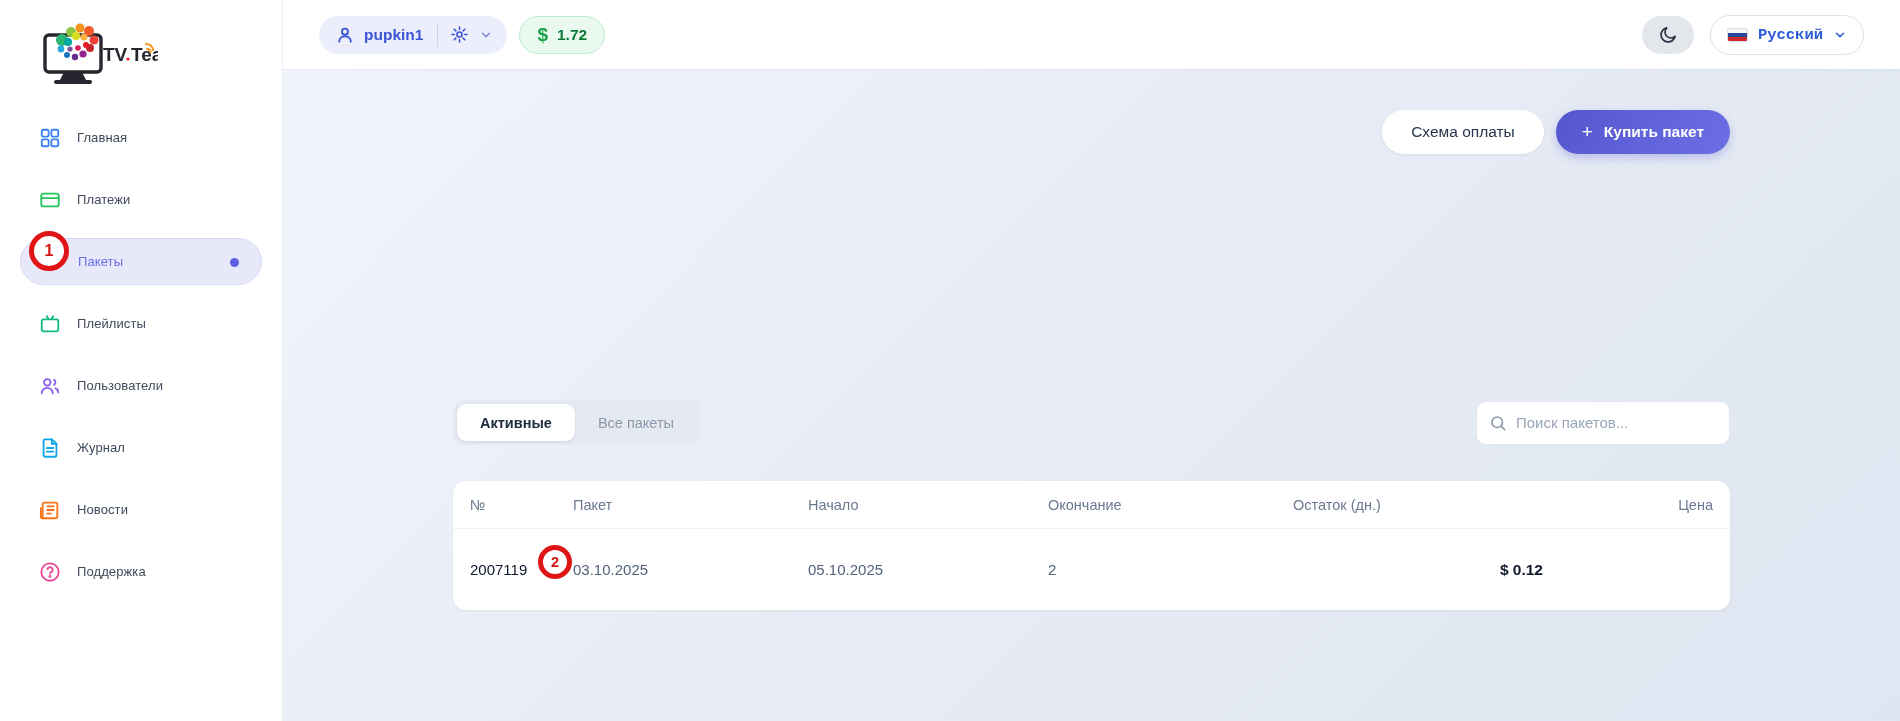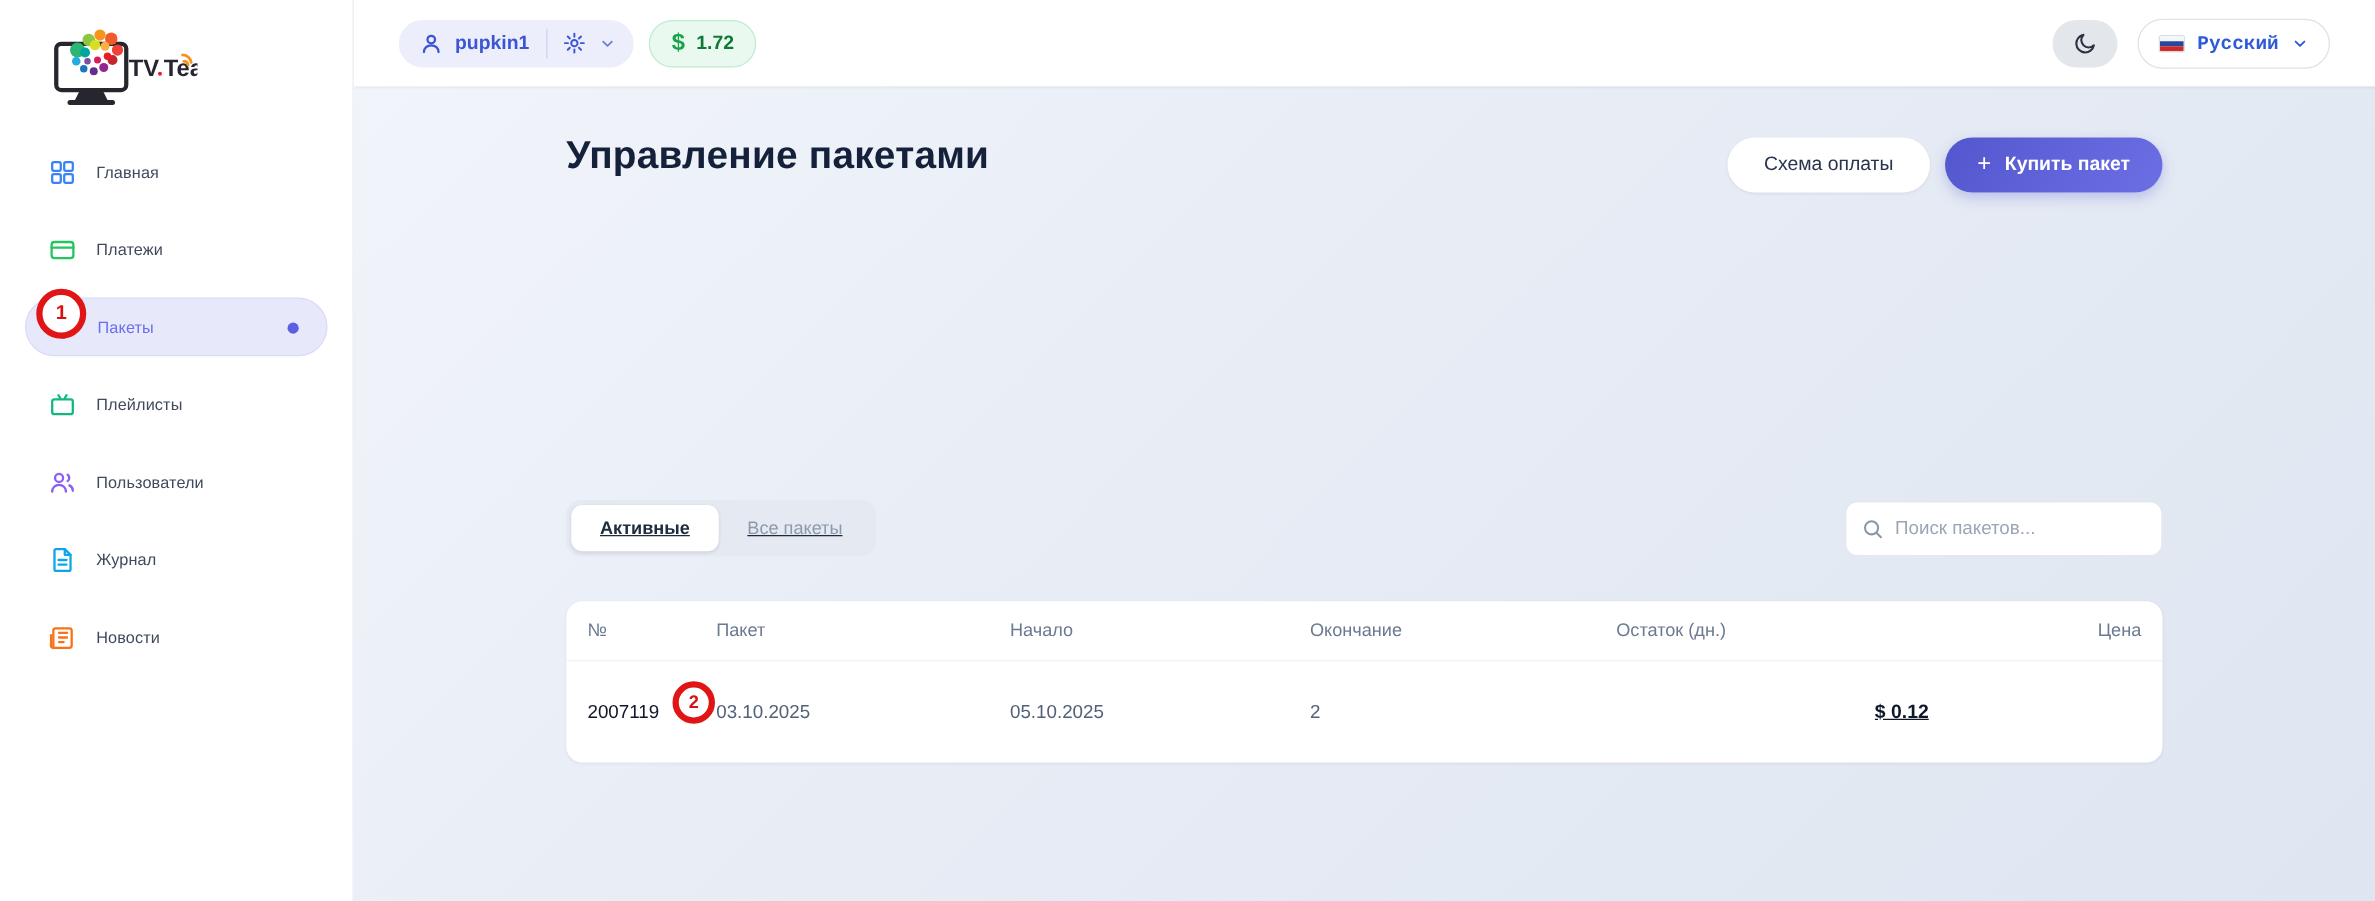--- a/index.html
+++ b/index.html
@@ -43,38 +43,38 @@
 
   .page-head { display:flex; align-items:flex-start; justify-content:space-between; margin-top:37px; }
   .page-title { font-size:31px; font-weight:bold; color:#15213b; letter-spacing:.2px; }
   .page-subtitle { font-size:16.5px; color:#64748b; margin-top:9px; }
   .head-actions { display:flex; align-items:center; margin-top:4px; }
   .btn-scheme { height:44px; padding:0 29px; border:none; border-radius:22px; background:#fff; color:#27344b; font-size:15.5px; font-family:inherit; cursor:pointer; box-shadow:0 1px 3px rgba(15,23,42,.07); }
   .btn-buy { height:44px; padding:0 26px; margin-left:12px; border:none; border-radius:22px; background:linear-gradient(120deg,#5356cd 0%,#6c6fe4 100%); color:#fff; font-size:15.5px; font-weight:bold; font-family:inherit; cursor:pointer; display:flex; align-items:center; box-shadow:0 4px 10px rgba(85,88,210,.3); }
   .btn-buy .plus { font-size:19px; font-weight:normal; margin-right:11px; }
 
   .toolbar { display:flex; align-items:center; justify-content:space-between; margin-top:246px; }
-  .tabs { background:#e4e9f2; border-radius:12px; padding:4px; display:flex; align-items:center; height:45px;text-decoration:underline; }
+  .tabs { background:#e4e9f2; border-radius:12px; padding:4px; display:flex; align-items:center; height:45px; }
   .tab { height:37px; display:flex; align-items:center; padding:0 23px; border-radius:9px; font-size:14.5px; cursor:pointer; color:#8d99ab; }
   .tab.active { background:#fff; color:#212c40; font-weight:bold; box-shadow:0 1px 3px rgba(15,23,42,.1); }
   .search-box { width:254px; height:44px; background:#fff; border:1px solid #e3e8f0; border-radius:10px; display:flex; align-items:center; padding:0 12px; }
   .search-box input { border:none; outline:none; flex:1; margin-left:9px; font-size:15px; font-family:inherit; color:#334155; background:transparent; }
   .search-box input::placeholder { color:#9aa6b7; }
 
   .table-card { margin-top:36px; background:#fff; border-radius:13px; box-shadow:0 1px 3px rgba(15,23,42,.05); overflow:hidden; }
   .tgrid { display:grid; grid-template-columns:103px 235px 240px 245px 250px 1fr; padding:0 17px; align-items:center; }
   .thead { height:48px; border-bottom:1px solid #eef1f6; }
   .th { font-size:14.5px; color:#6b7word:#6b7a90; color:#6b7a90; }
   .th:last-child, .td-price { text-align:right; }
   .trow { height:81px; }
   .td { font-size:15px; color:#53627a; }
   .td-num { color:#0f172a; }
   .pkg-name { font-size:15.5px; font-weight:bold; color:#1b2740; }
   .status-badge { display:inline-block; margin-top:7px; background:#e7f8ee; color:#18a34b; font-size:13px; padding:4px 12px; border-radius:9px; }
-  .td-price { font-size:15.5px; font-weight:bold; color:#0f172a;text-decoration:underline; }
+  .td-price { font-size:15.5px; font-weight:bold; color:#0f172a; }
 
   
   .anno { position:absolute; border:5px solid #e01616; background:#fff; border-radius:50%; display:flex; align-items:center; justify-content:center; color:#d31414; font-weight:bold; z-index:50; }
   .anno-1 { left:29px; top:231px; width:40px; height:40px; font-size:16px; }
   .anno-2 { left:538px; top:545px; width:34px; height:34px; font-size:14.5px; }
 </style>
 </head>
 <body>
 
 <div class="app">
@@ -189,20 +189,30 @@
         <span class="ni-icon">
           <svg width="22" height="22" viewBox="0 0 24 24" fill="none" stroke="#f97316" stroke-width="2" stroke-linecap="round" stroke-linejoin="round">
               <path d="M4 21V6a2 2 0 0 1 2-2h12a2 2 0 0 1 2 2v13a2 2 0 0 1-2 2H4z"></path>
               <path d="M4 21a2 2 0 0 1-2-2v-9"></path>
               <path d="M9 8h7M9 12h7M9 16h4"></path>
             </svg>
         </span>
         <span class="ni-label">Новости</span>
       </div>
 
+      <div class="nav-item">
+        <span class="ni-icon">
+          <svg width="22" height="22" viewBox="0 0 24 24" fill="none" stroke="#ec4899" stroke-width="2" stroke-linecap="round">
+              <circle cx="12" cy="12" r="9.5"></circle>
+              <path d="M9.3 9.2a2.8 2.8 0 1 1 3.9 2.9c-.8.4-1.2.9-1.2 1.9"></path>
+              <circle cx="12" cy="17" r="0.6" fill="#ec4899"></circle>
+            </svg>
+        </span>
+        <span class="ni-label">Поддержка</span>
+      </div>
 
     </nav>
   </aside>
 
   <div class="main">
 
     <header class="topbar">
       <div class="chip user-chip">
         <span style="display:flex;">
           <svg width="20" height="20" viewBox="0 0 24 24" fill="none" stroke="#3b55d4" stroke-width="2.2" stroke-linecap="round">
@@ -252,21 +262,20 @@
           </span>
         </button>
       </div>
     </header>
 
     <section class="content">
       <div class="container">
 
         <div class="page-head">
           <div>
-            <h1 class="page-title">Управление пакетами</h1>
           </div>
           <div class="head-actions">
             <button class="btn-scheme">Схема оплаты</button>
             <button class="btn-buy">
               <span class="plus">+</span>
               <span>Купить пакет</span>
             </button>
           </div>
         </div>
 

